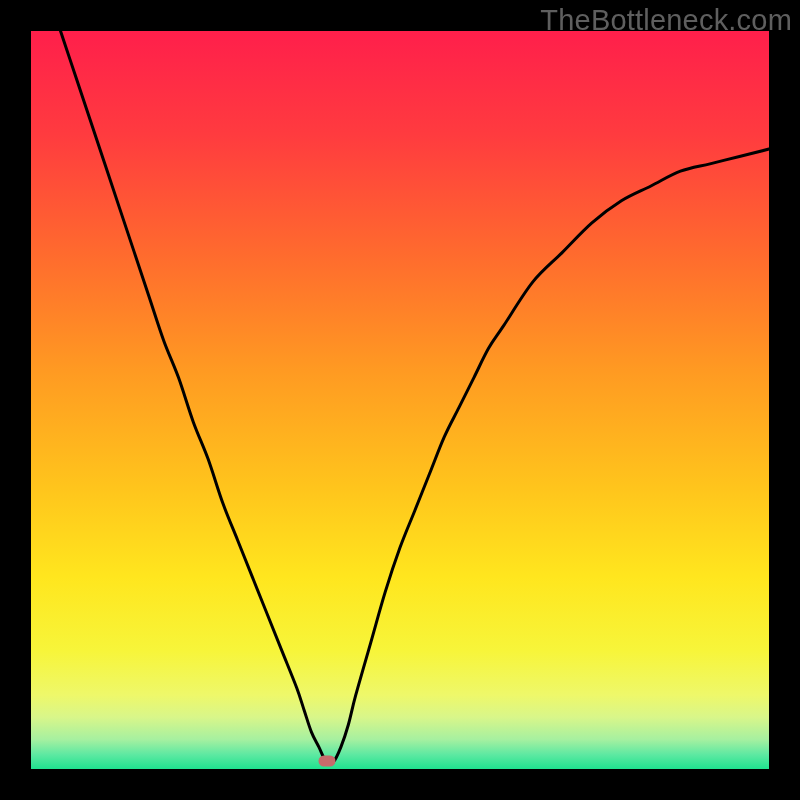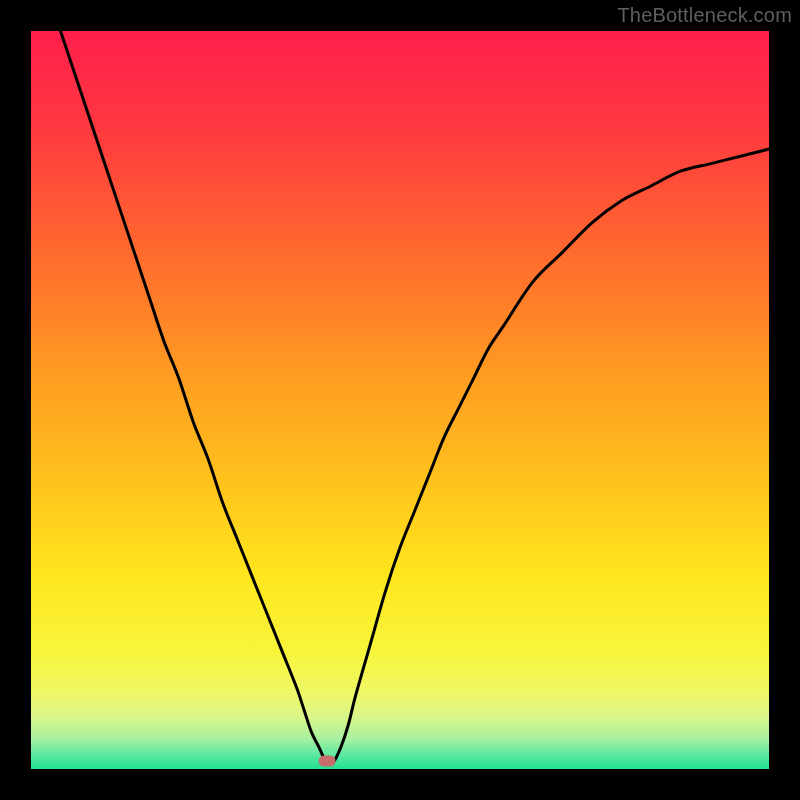--- a/index.html
+++ b/index.html
@@ -23,21 +23,21 @@
     top: 31px;
     width: 738px;
     height: 738px;
     
   }
   .watermark {
     position: absolute;
     top: 4px;
     right: 8px;
     color: #5f5f5f;
-    font-size: 20px;
+    font-size: 29px;
     font-weight: 400;
     letter-spacing: 0.2px;
     user-select: none;
   }
   svg.curve {
     position: absolute;
     left: 0; top: 0;
     width: 738px; height: 738px;
     overflow: visible;
   }

